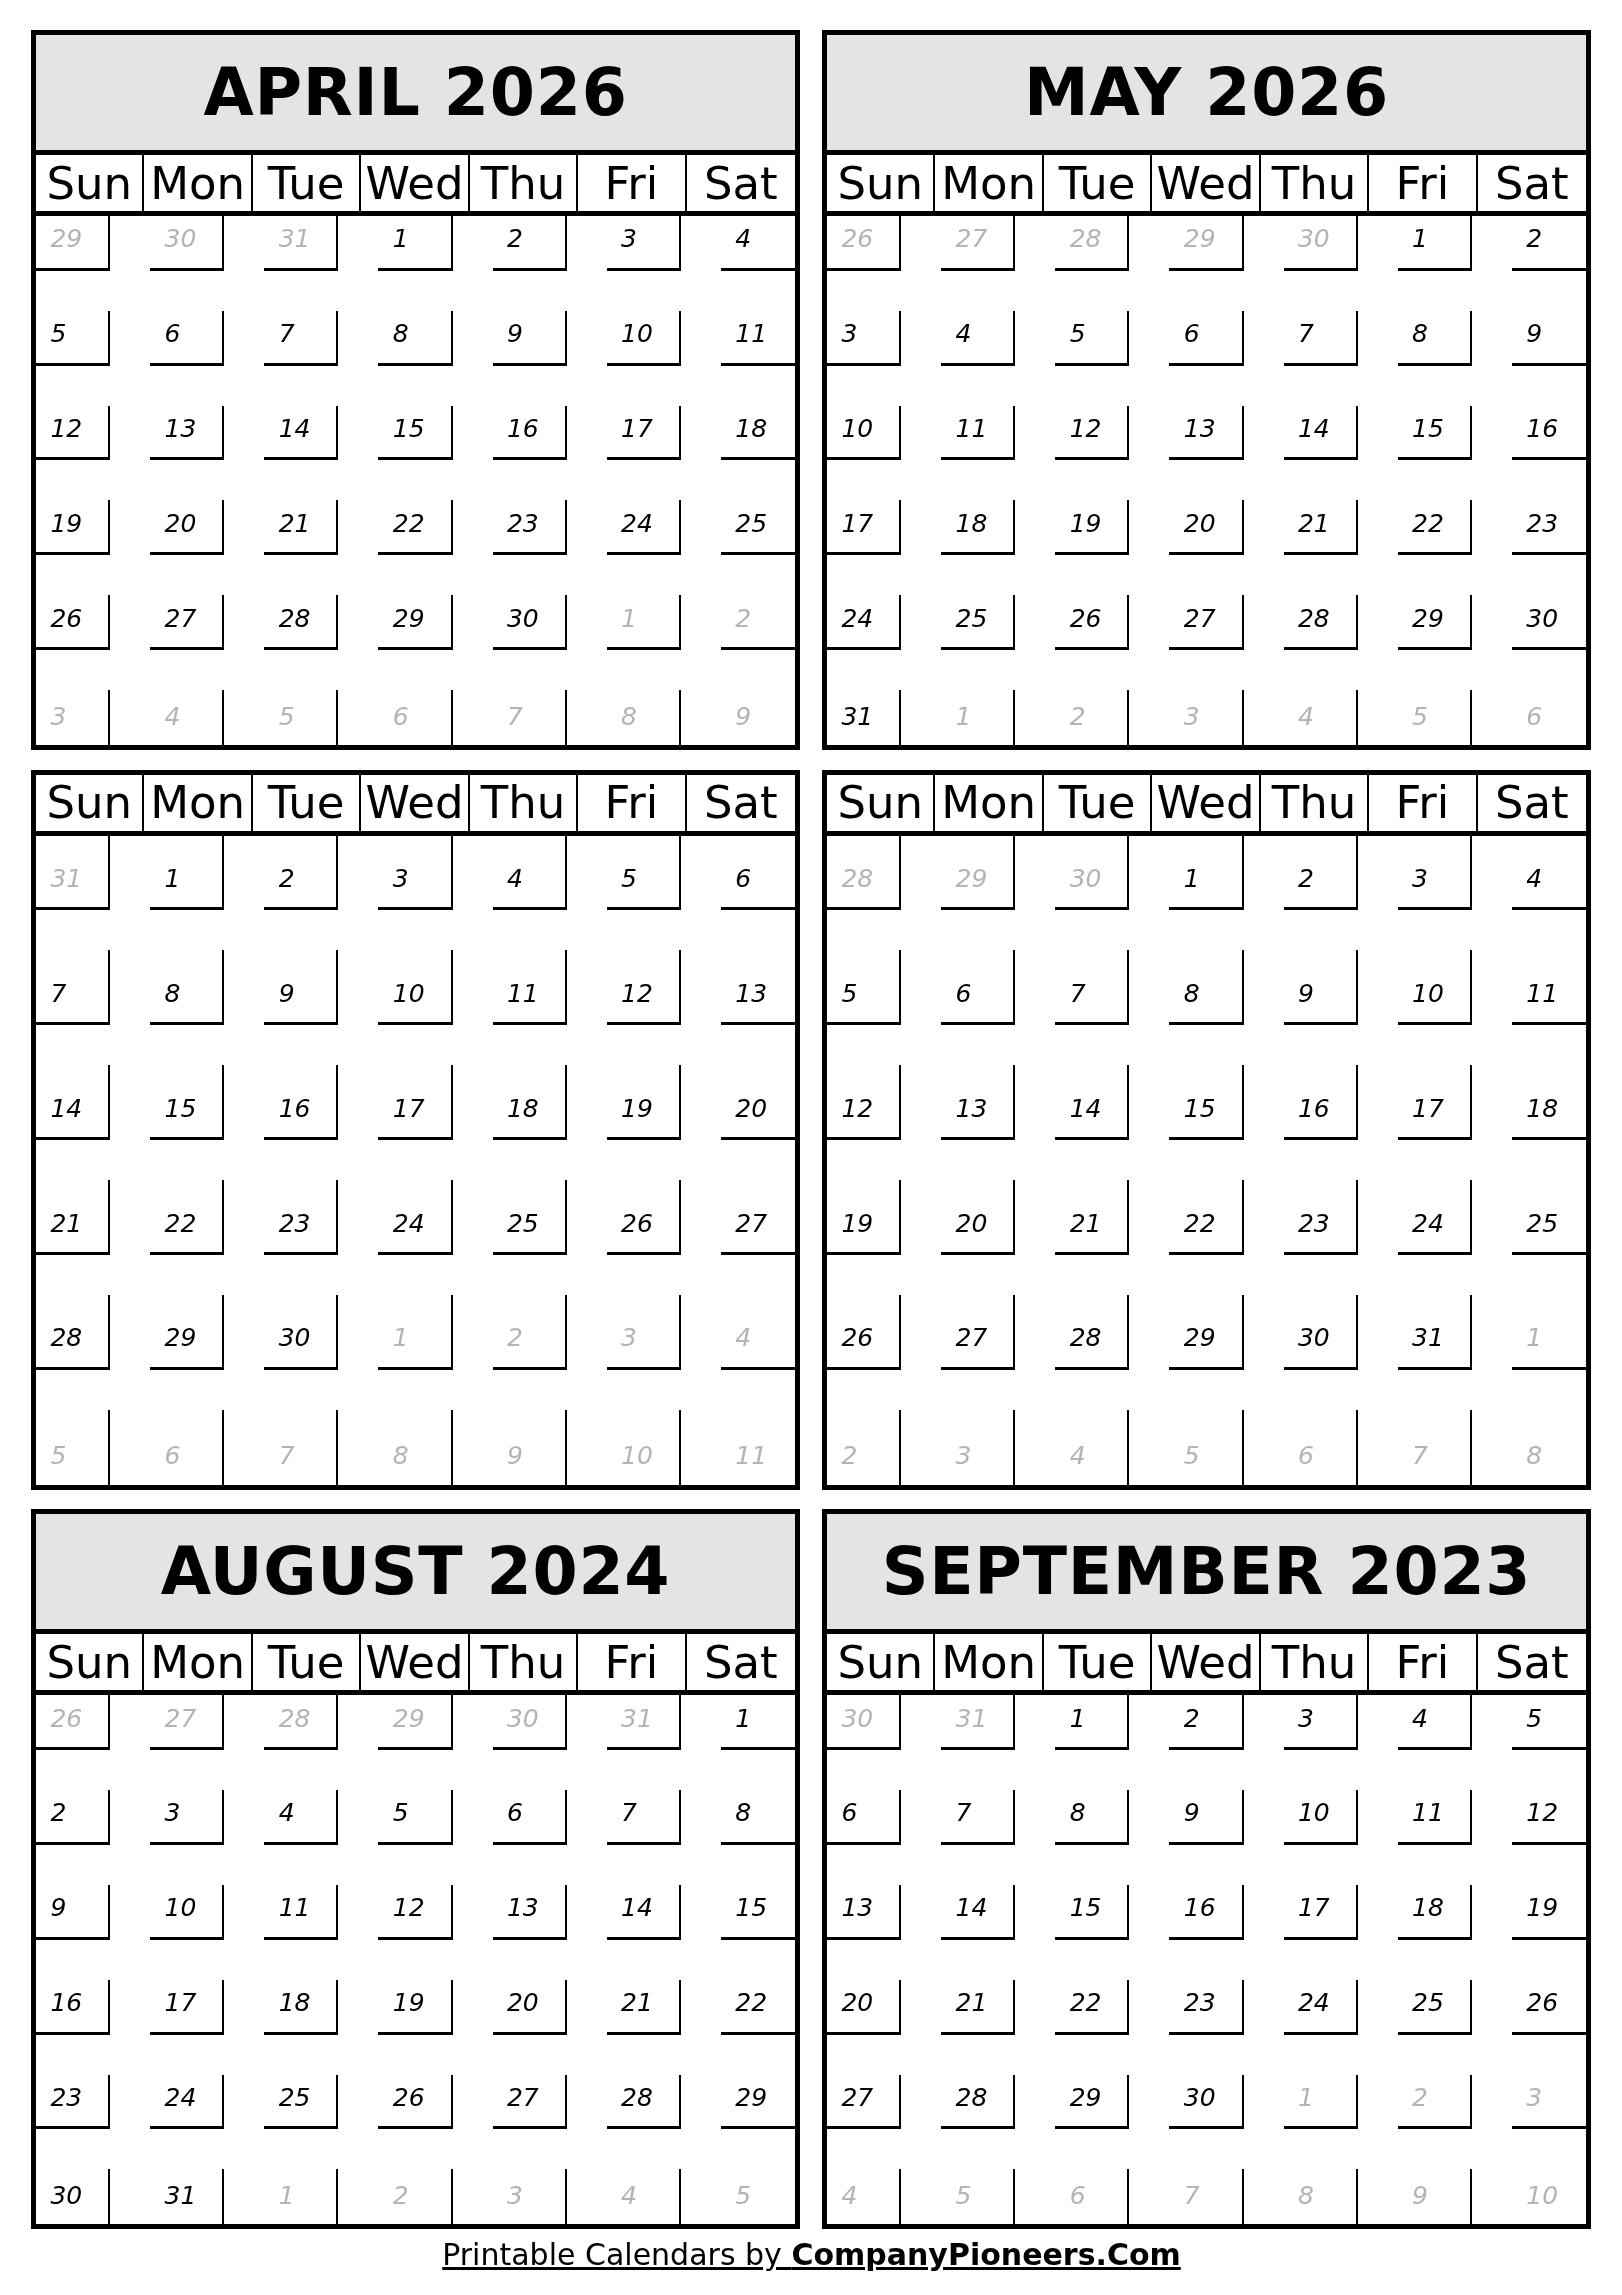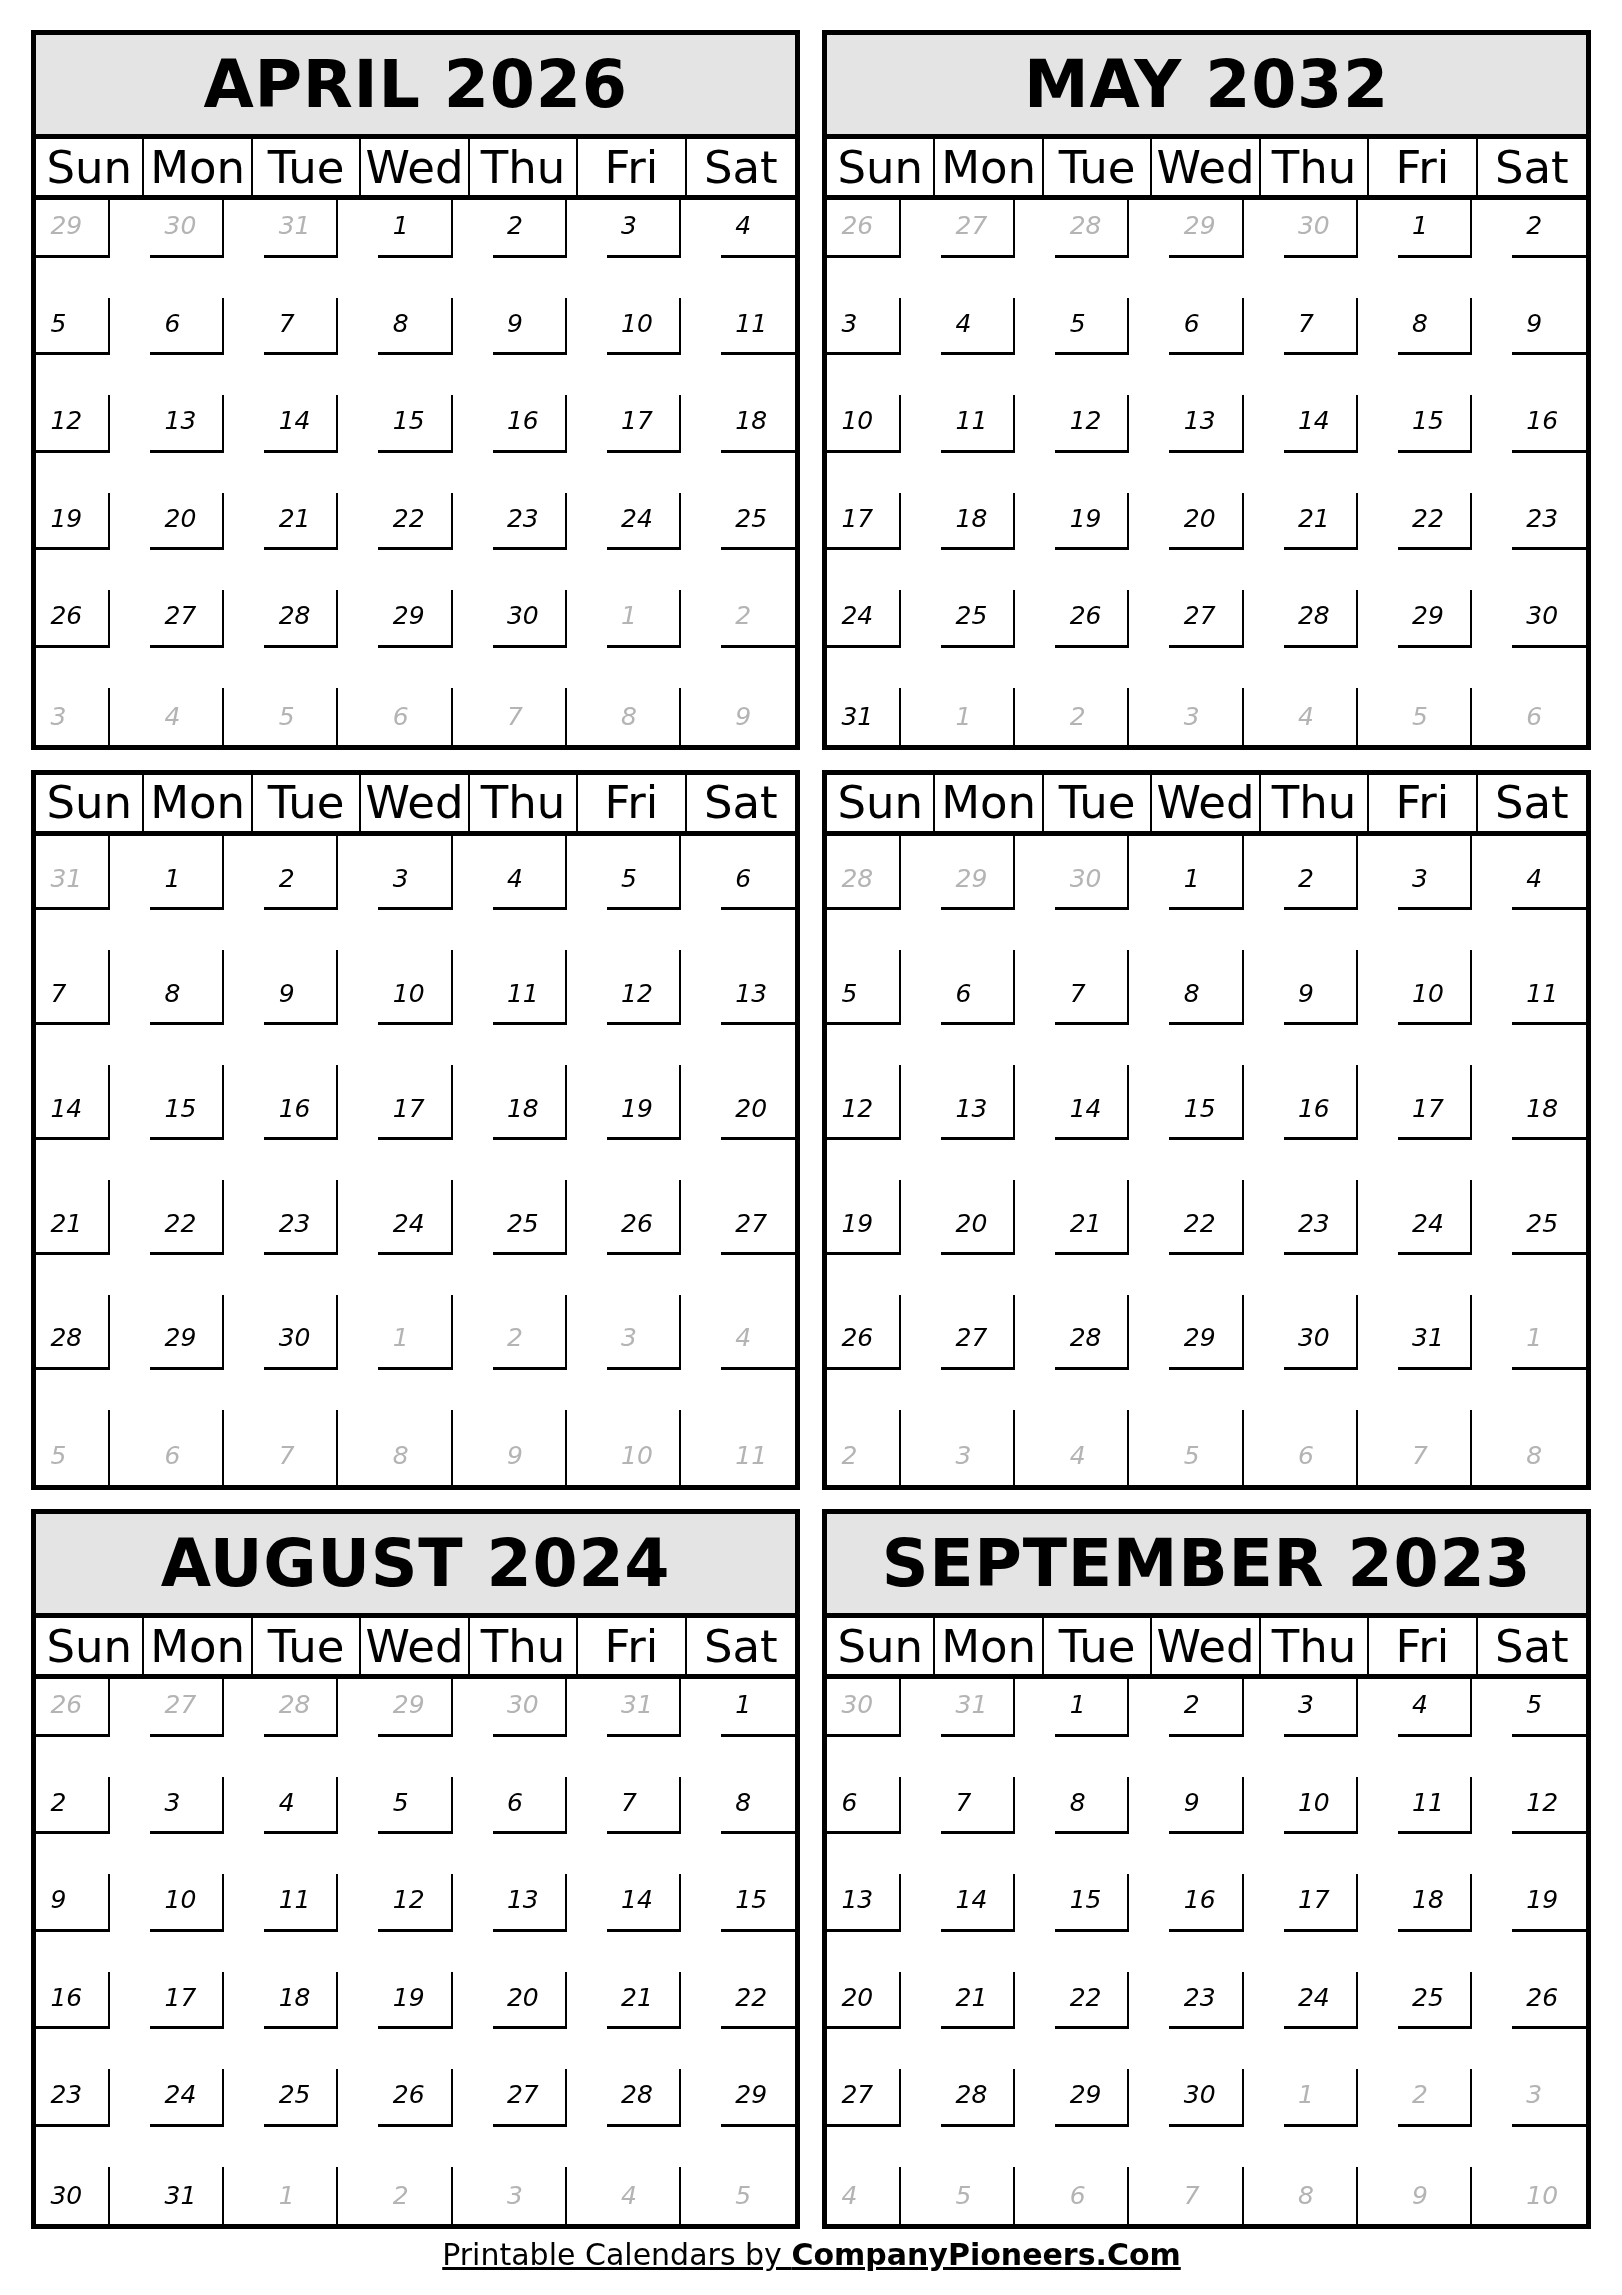--- a/index.html
+++ b/index.html
@@ -9,21 +9,21 @@
     display: grid;
     grid-template-columns: 769px 769px;
     grid-template-rows: 720px 720px 720px;
     column-gap: 22px; row-gap: 19.6px;
   }
   .month {
     border: 5.2px solid #000; box-sizing: border-box;
     display: flex; flex-direction: column; background: #fff;
   }
   .month-title {
-    height: 104px; background: #e4e4e4; border-bottom: 5.2px solid #000;
+    height: 120px; background: #e4e4e4; border-bottom: 5.2px solid #000;
     display: flex; align-items: center; justify-content: center;
     font-family: "DejaVu Sans", sans-serif; font-weight: bold; font-size: 65px;
     color: #000; letter-spacing: 0.7px; box-sizing: border-box;
   }
   .weekdays { display: grid; grid-template-columns: repeat(7, 1fr); height: 56px; border-bottom: 5.2px solid #000; box-sizing: content-box; }
   .weekday {
     display: flex; align-items: center; justify-content: center;
     font-size: 45px; color: #000; border-right: 2.6px solid #000;
   }
   .weekday:last-child { border-right: none; }
@@ -180,21 +180,21 @@
         </div>
         <div class="day muted">
           <span>8</span>
         </div>
         <div class="day muted">
           <span>9</span>
         </div>
       </div>
     </div>
     <div class="month">
-      <div class="month-title">MAY 2032</div>
+      <div class="month-title">MAY 2026</div>
       <div class="weekdays">
         <div class="weekday">Sun</div>
         <div class="weekday">Mon</div>
         <div class="weekday">Tue</div>
         <div class="weekday">Wed</div>
         <div class="weekday">Thu</div>
         <div class="weekday">Fri</div>
         <div class="weekday">Sat</div>
       </div>
       <div class="days">

